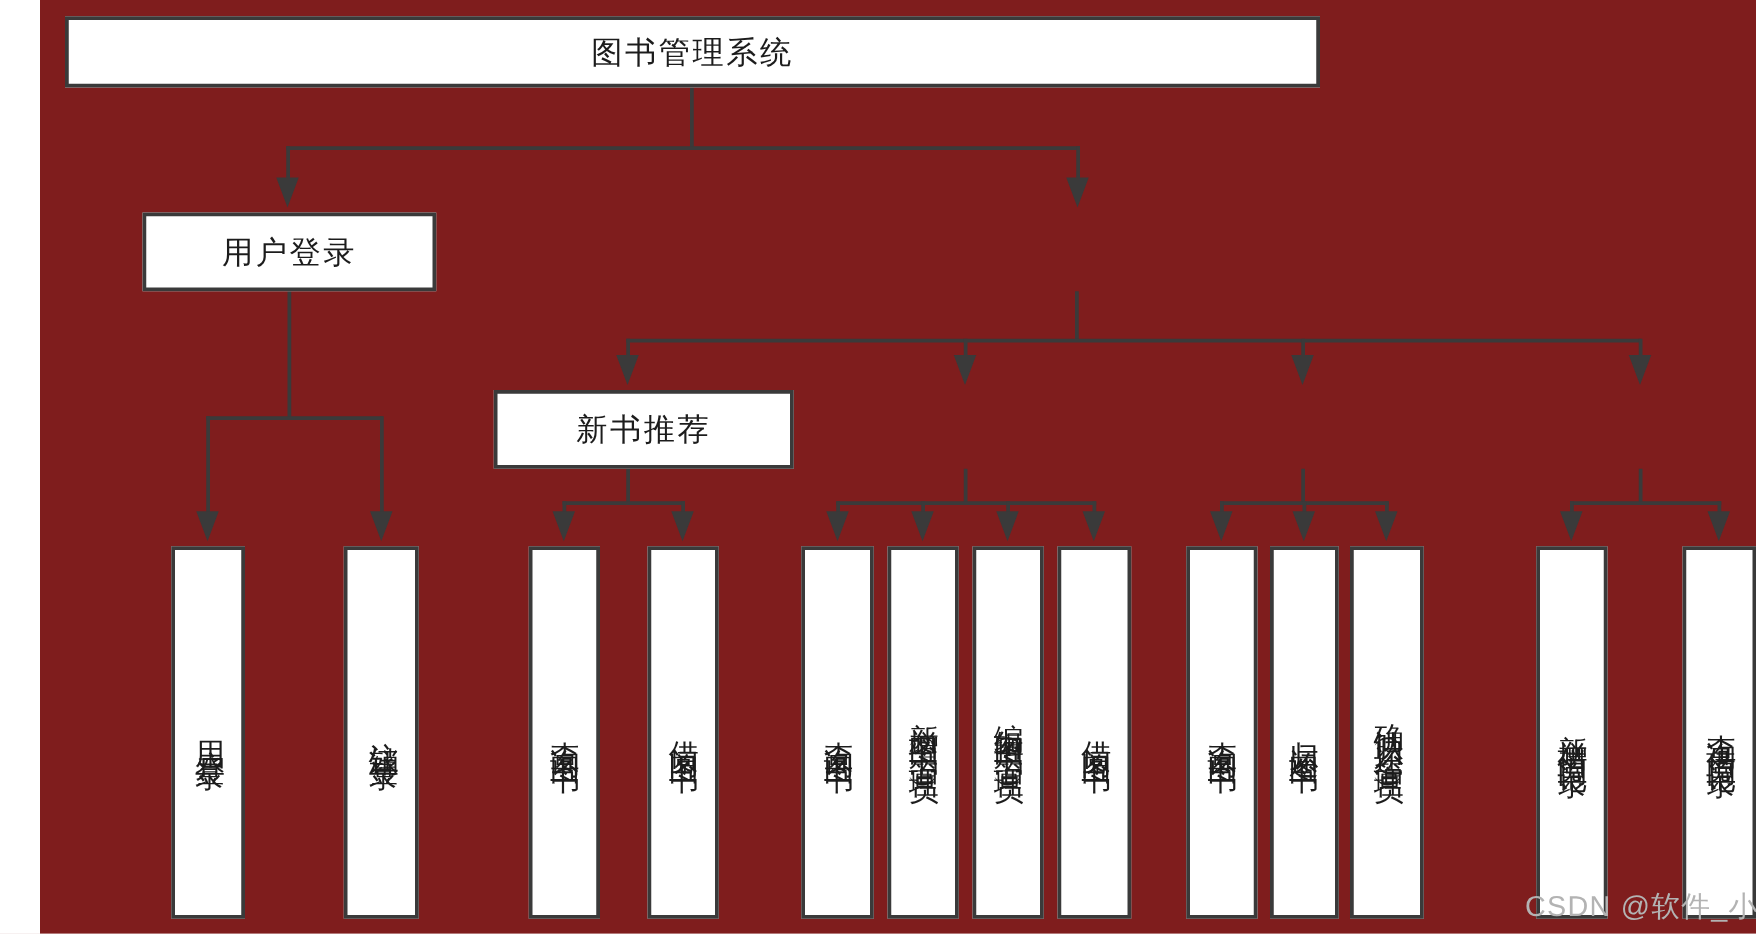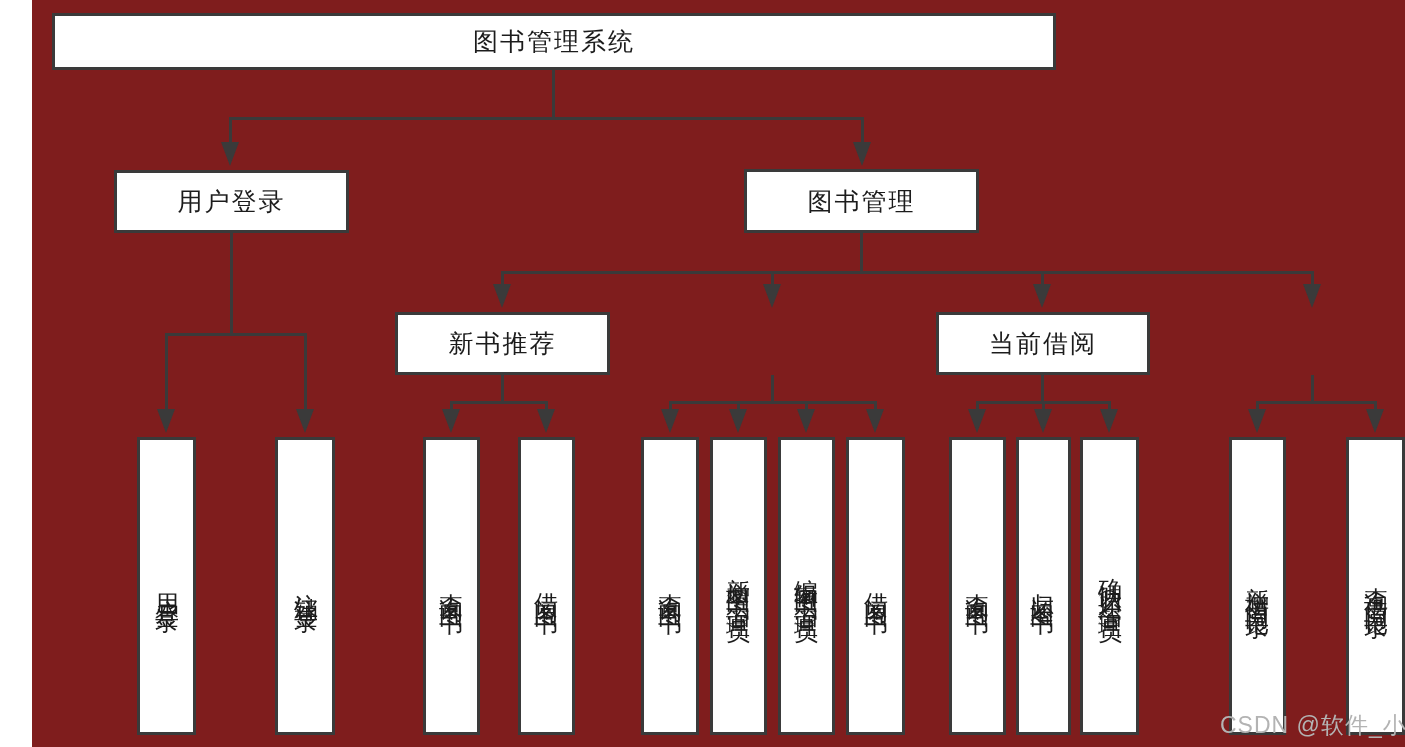--- a/index.html
+++ b/index.html
@@ -124,29 +124,23 @@
   <div class="ln v" style="left:1342px; top:401px; height:12px;"></div>
   <div class="ah" style="left:1334px; top:409px;"></div>
 
   <div class="box" style="left:20px; top:13px; width:1004px; height:57px;">
     <span>图书管理系统</span>
   </div>
 
   <div class="box" style="left:82px; top:170px; width:235px; height:63px;">
     <span>用户登录</span>
   </div>
-  <div class="box" style="left:712px; top:169px; width:235px; height:64px;">
-    <span>图书管理</span>
-  </div>
 
-  <div class="box" style="left:363px; top:312px; width:215px; height:63px;">
+  <div class="box" style="left:363px; top:312px; width:240px; height:63px;">
     <span>新书推荐</span>
-  </div>
-  <div class="box" style="left:904px; top:312px; width:214px; height:63px;">
-    <span>当前借阅</span>
   </div>
 
   <div class="leaf" style="left:105px; width:59px;">用户登录</div>
   <div class="leaf" style="left:243px; width:60px;">注销登录</div>
 
   <div class="leaf" style="left:391px; width:57px;">查询图书</div>
   <div class="leaf" style="left:486px; width:57px;">借阅图书</div>
 
   <div class="leaf" style="left:609px; width:58px;">查询图书</div>
   <div class="leaf" style="left:678px; width:57px;">新增图书（管理员）</div>

